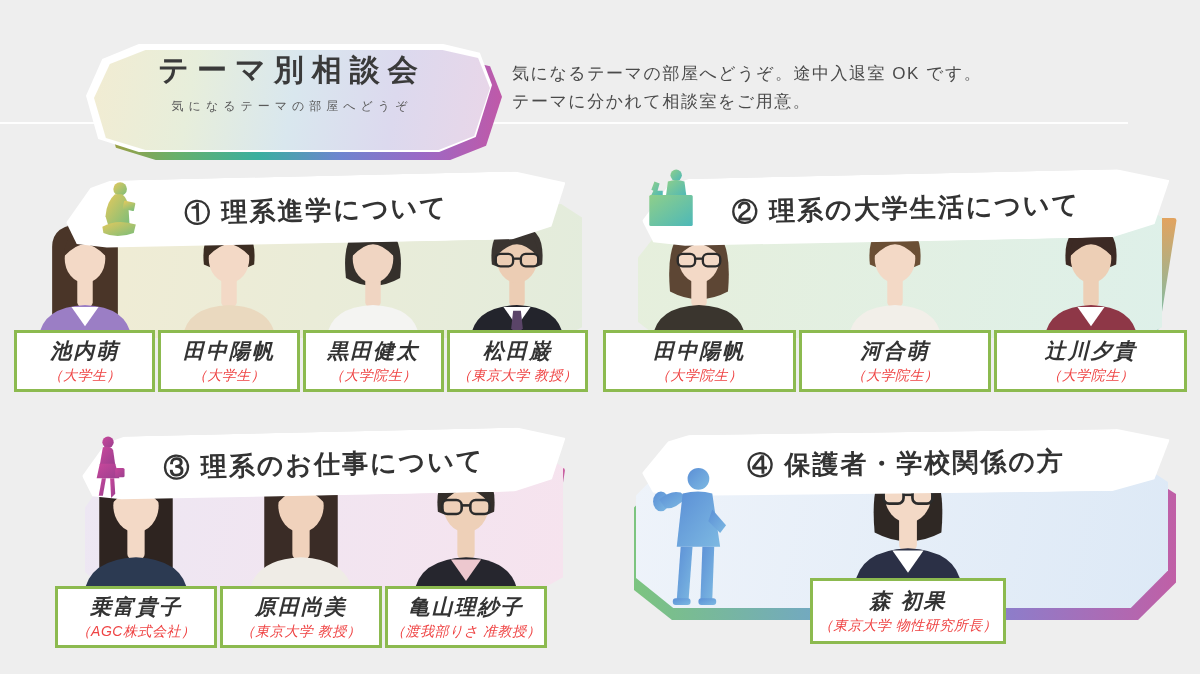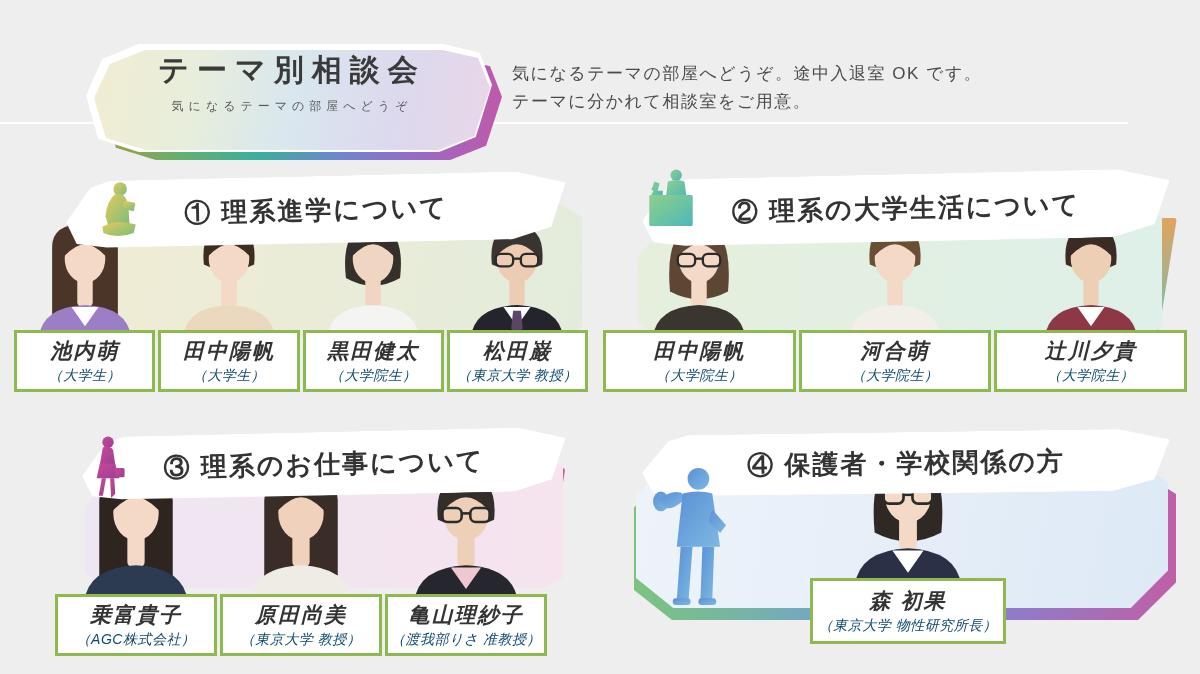--- a/index.html
+++ b/index.html
@@ -39,38 +39,38 @@
   .icon-wrap{position:absolute;z-index:4;}
   .cells{position:absolute;z-index:2;display:flex;gap:3px;align-items:flex-end;}
   .cell{flex:1;display:flex;flex-direction:column;align-items:center;justify-content:flex-end;min-width:0;font-style:italic;}
   .cell svg.avatar{margin-bottom:-8px;z-index:1;}
   .card{position:relative;z-index:2;width:100%;background:#fff;
     border:3px solid var(--card-border,#8cba4f);
     display:flex;flex-direction:column;align-items:center;justify-content:center;gap:2px;}
   .s1 .card,.s2 .card,.s3 .card{height:62px;}
   .s4 .card{height:66px;}
   .person-name{font-size:21px;font-weight:700;letter-spacing:2px;color:#333;white-space:nowrap;}
-  .person-affiliation{font-size:14px;color:#0c4a6e;letter-spacing:.5px;white-space:nowrap;}
+  .person-affiliation{font-size:14px;color:#ef4444;letter-spacing:.5px;white-space:nowrap;}
   .s4 .person-affiliation{font-size:14px;}
   
   .s1 .panel{left:62px;top:36px;width:520px;height:134px;}
   .s1 .accent{left:530px;top:50px;width:32px;height:112px;}
   .s1 .hdr{left:66px;top:8px;width:500px;height:68px;}
   .s1 .icon-wrap{left:94px;top:12px;}
   .s1 .cells{left:14px;top:50px;width:574px;}
   .s2 .panel{left:38px;top:36px;width:524px;height:134px;}
   .s2 .accent{left:538px;top:50px;width:30px;height:112px;}
   .s2 .hdr{left:42px;top:6px;width:528px;height:68px;}
   .s2 .icon-wrap{left:46px;top:0px;}
   .s2 .cells{left:3px;top:50px;width:584px;}
   .s3 .panel{left:85px;top:26px;width:478px;height:134px;}
   .s3 .accent{left:528px;top:40px;width:28px;height:118px;}
   .s3 .hdr{left:82px;top:4px;width:484px;height:64px;}
   .s3 .icon-wrap{left:88px;top:8px;}
-  .s3 .cells{left:55px;top:40px;width:492px;}
+  .s3 .cells{left:55px;top:32px;width:492px;}
   .s4 .hdr{left:42px;top:4px;width:528px;height:62px;transform:rotate(-0.8deg);}
   .s4 .panel-back{position:absolute;z-index:0;left:34px;top:42px;width:542px;height:150px;
     clip-path:polygon(0% 25%,7% 0%,93% 0%,100% 16%,100% 75%,93% 100%,7% 100%,0% 80%);}
   .s4 .panel{left:36px;top:30px;width:532px;height:150px;
     clip-path:polygon(0% 25%,7% 0%,93% 0%,100% 16%,100% 75%,93% 100%,7% 100%,0% 80%);}
   .s4 .icon-wrap{left:46px;top:36px;}
   .s4 .cells{left:210px;top:20px;width:196px;}
 </style>
 </head>
 <body>

